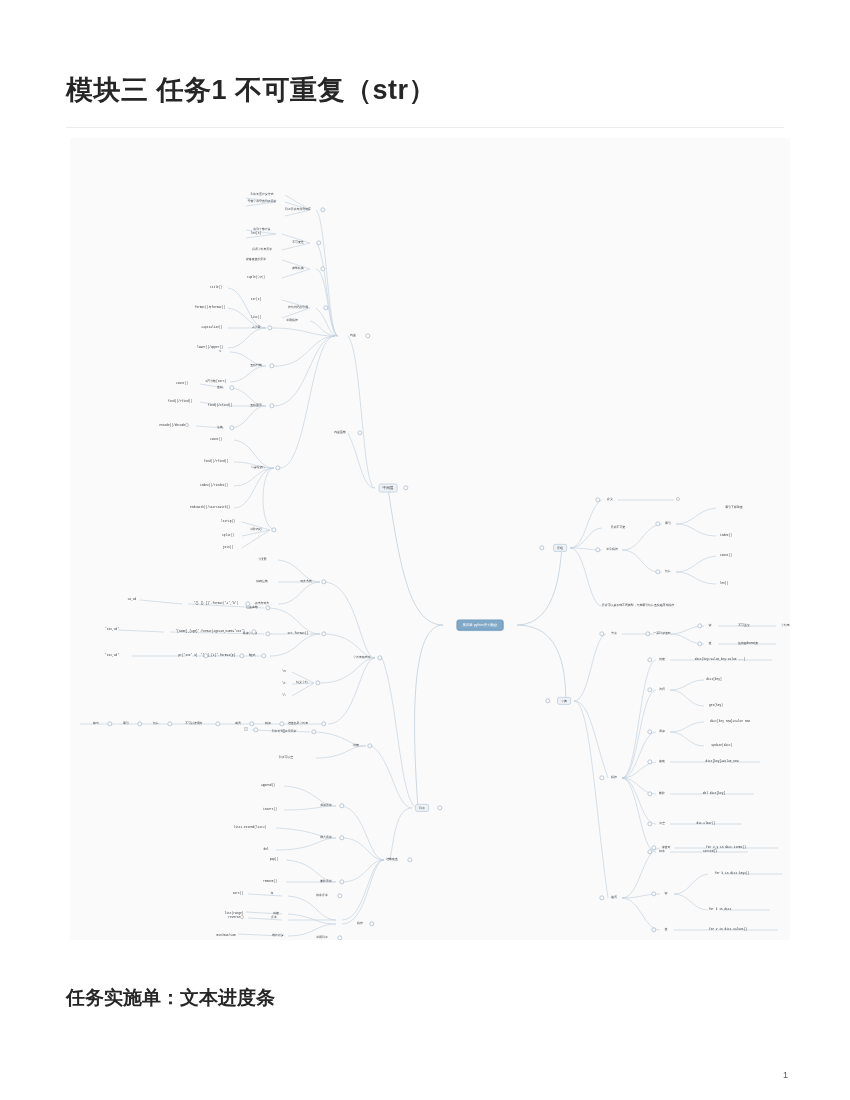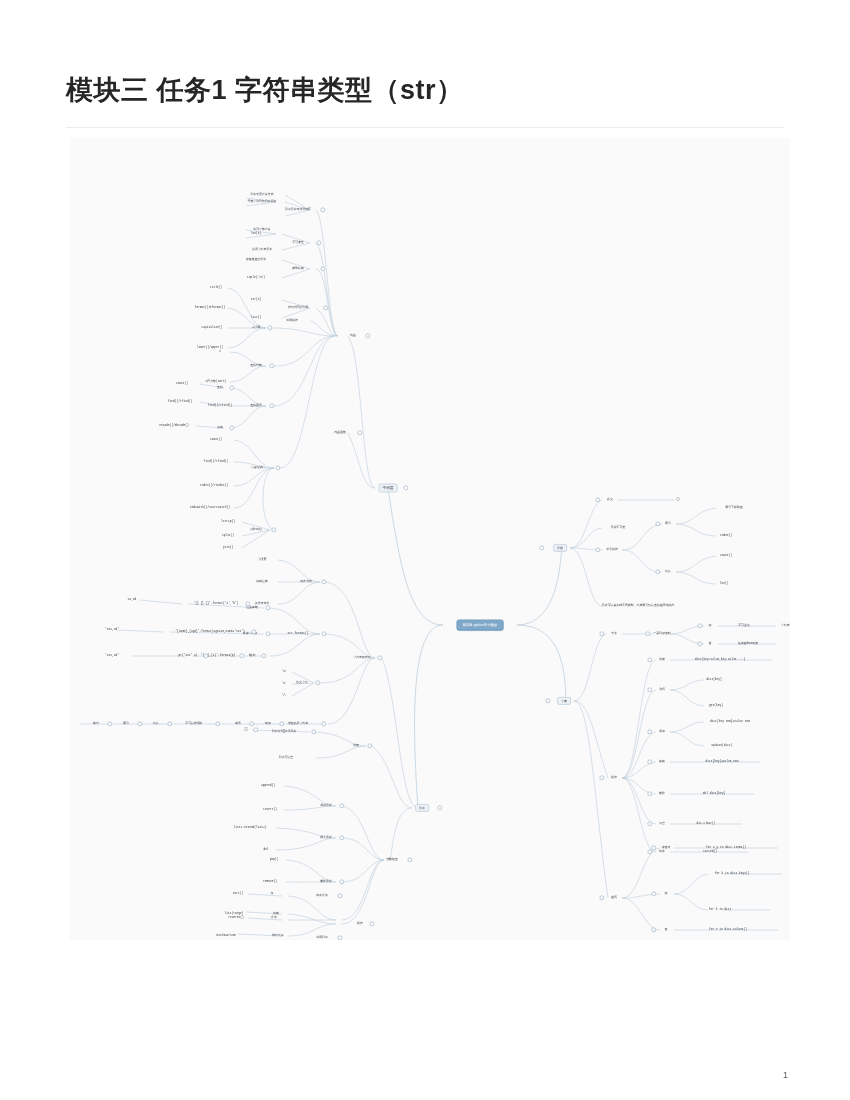--- a/index.html
+++ b/index.html
@@ -80,21 +80,21 @@
   .page-num{
     position:absolute;right:62px;top:1070px;
     font-size:9px;color:#5a5a5a;
   }
 </style>
 </head>
 <body>
 
 <div class="page">
 
-  <div class="doc-title">模块三 任务1 字符串类型（str）</div>
+  <div class="doc-title">模块三 任务1 不可重复（str）</div>
   <div class="title-rule"></div>
 
   <div class="mm-canvas">
 
     <svg class="mm-svg" viewBox="0 0 720 802">
       <g fill="none" stroke="#b8cad9" stroke-width="0.7">
 
         <path d="M373 487 C340 487 330 430 318 350"></path>
 
         <path d="M373 487 C345 487 340 560 348 670"></path>
@@ -540,15 +540,16 @@
     <div class="dot" style="left:584px;top:756px;"></div>
     <div class="node mono" style="left:662px;top:736px;">for k in dict.keys()</div>
     <div class="node mono" style="left:650px;top:772px;">for k in dict</div>
 
     <div class="node" style="left:596px;top:792px;">值</div>
     <div class="dot" style="left:584px;top:792px;"></div>
     <div class="node mono" style="left:658px;top:792px;">for v in dict.values()</div>
 
   </div>
 
+  <div class="sub-heading">任务实施单：文本进度条</div>
   <div class="page-num">1</div>
 
 </div>
 
 </body></html>

